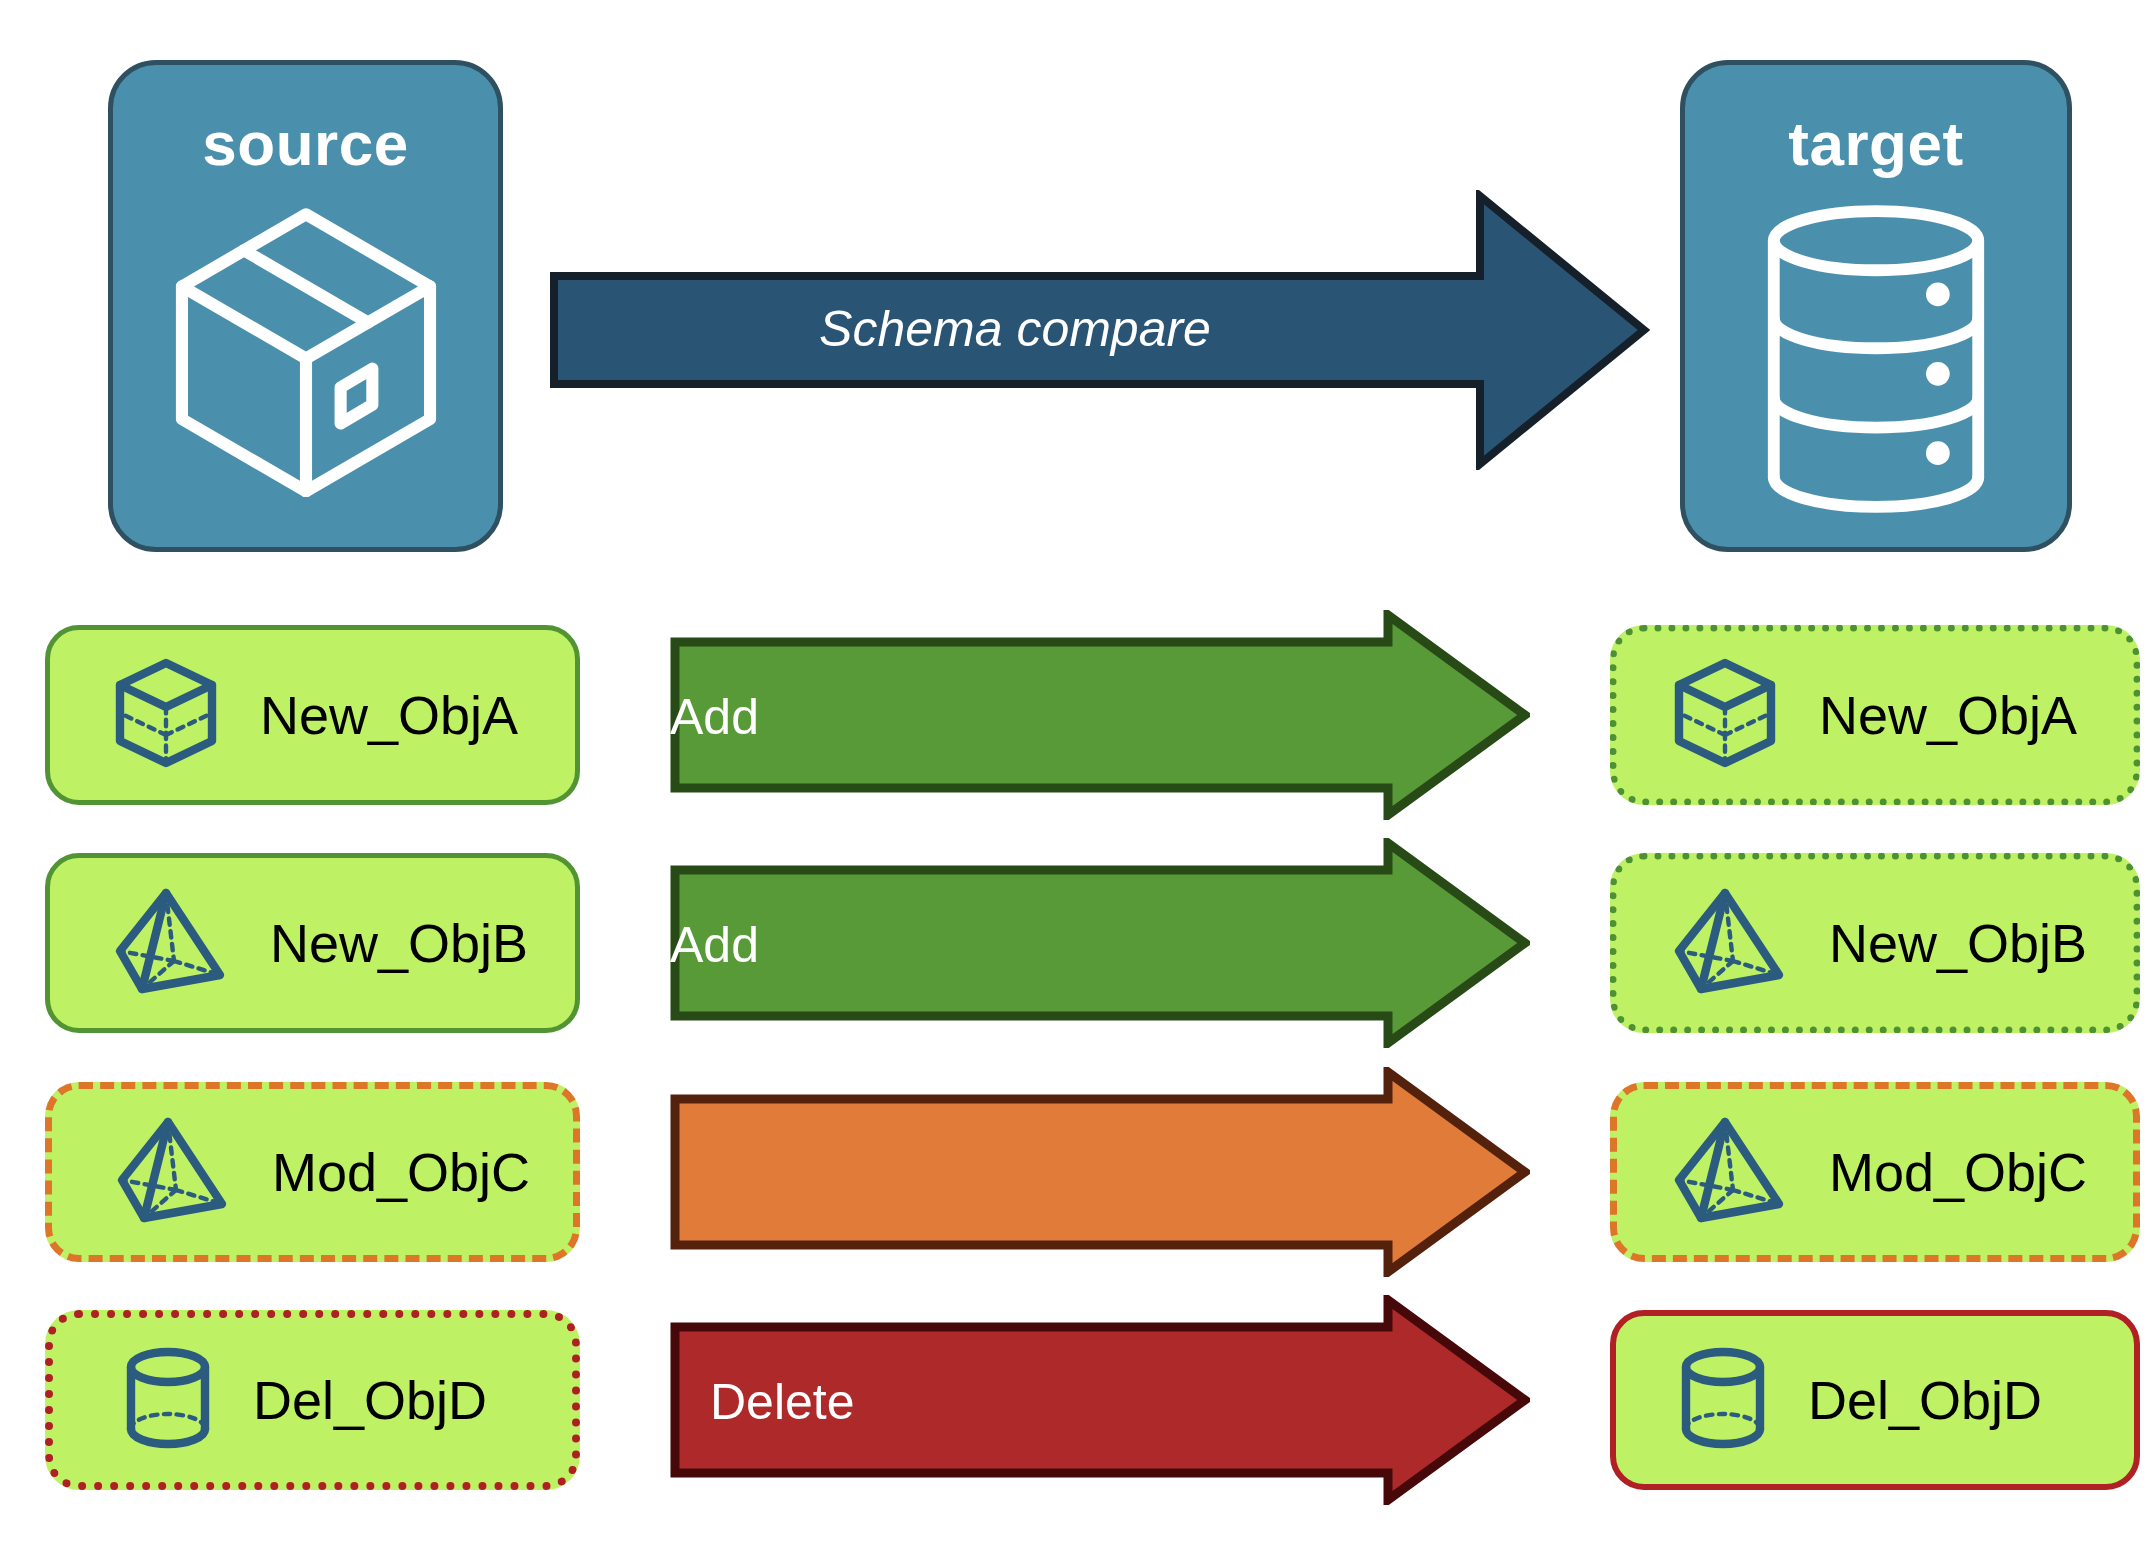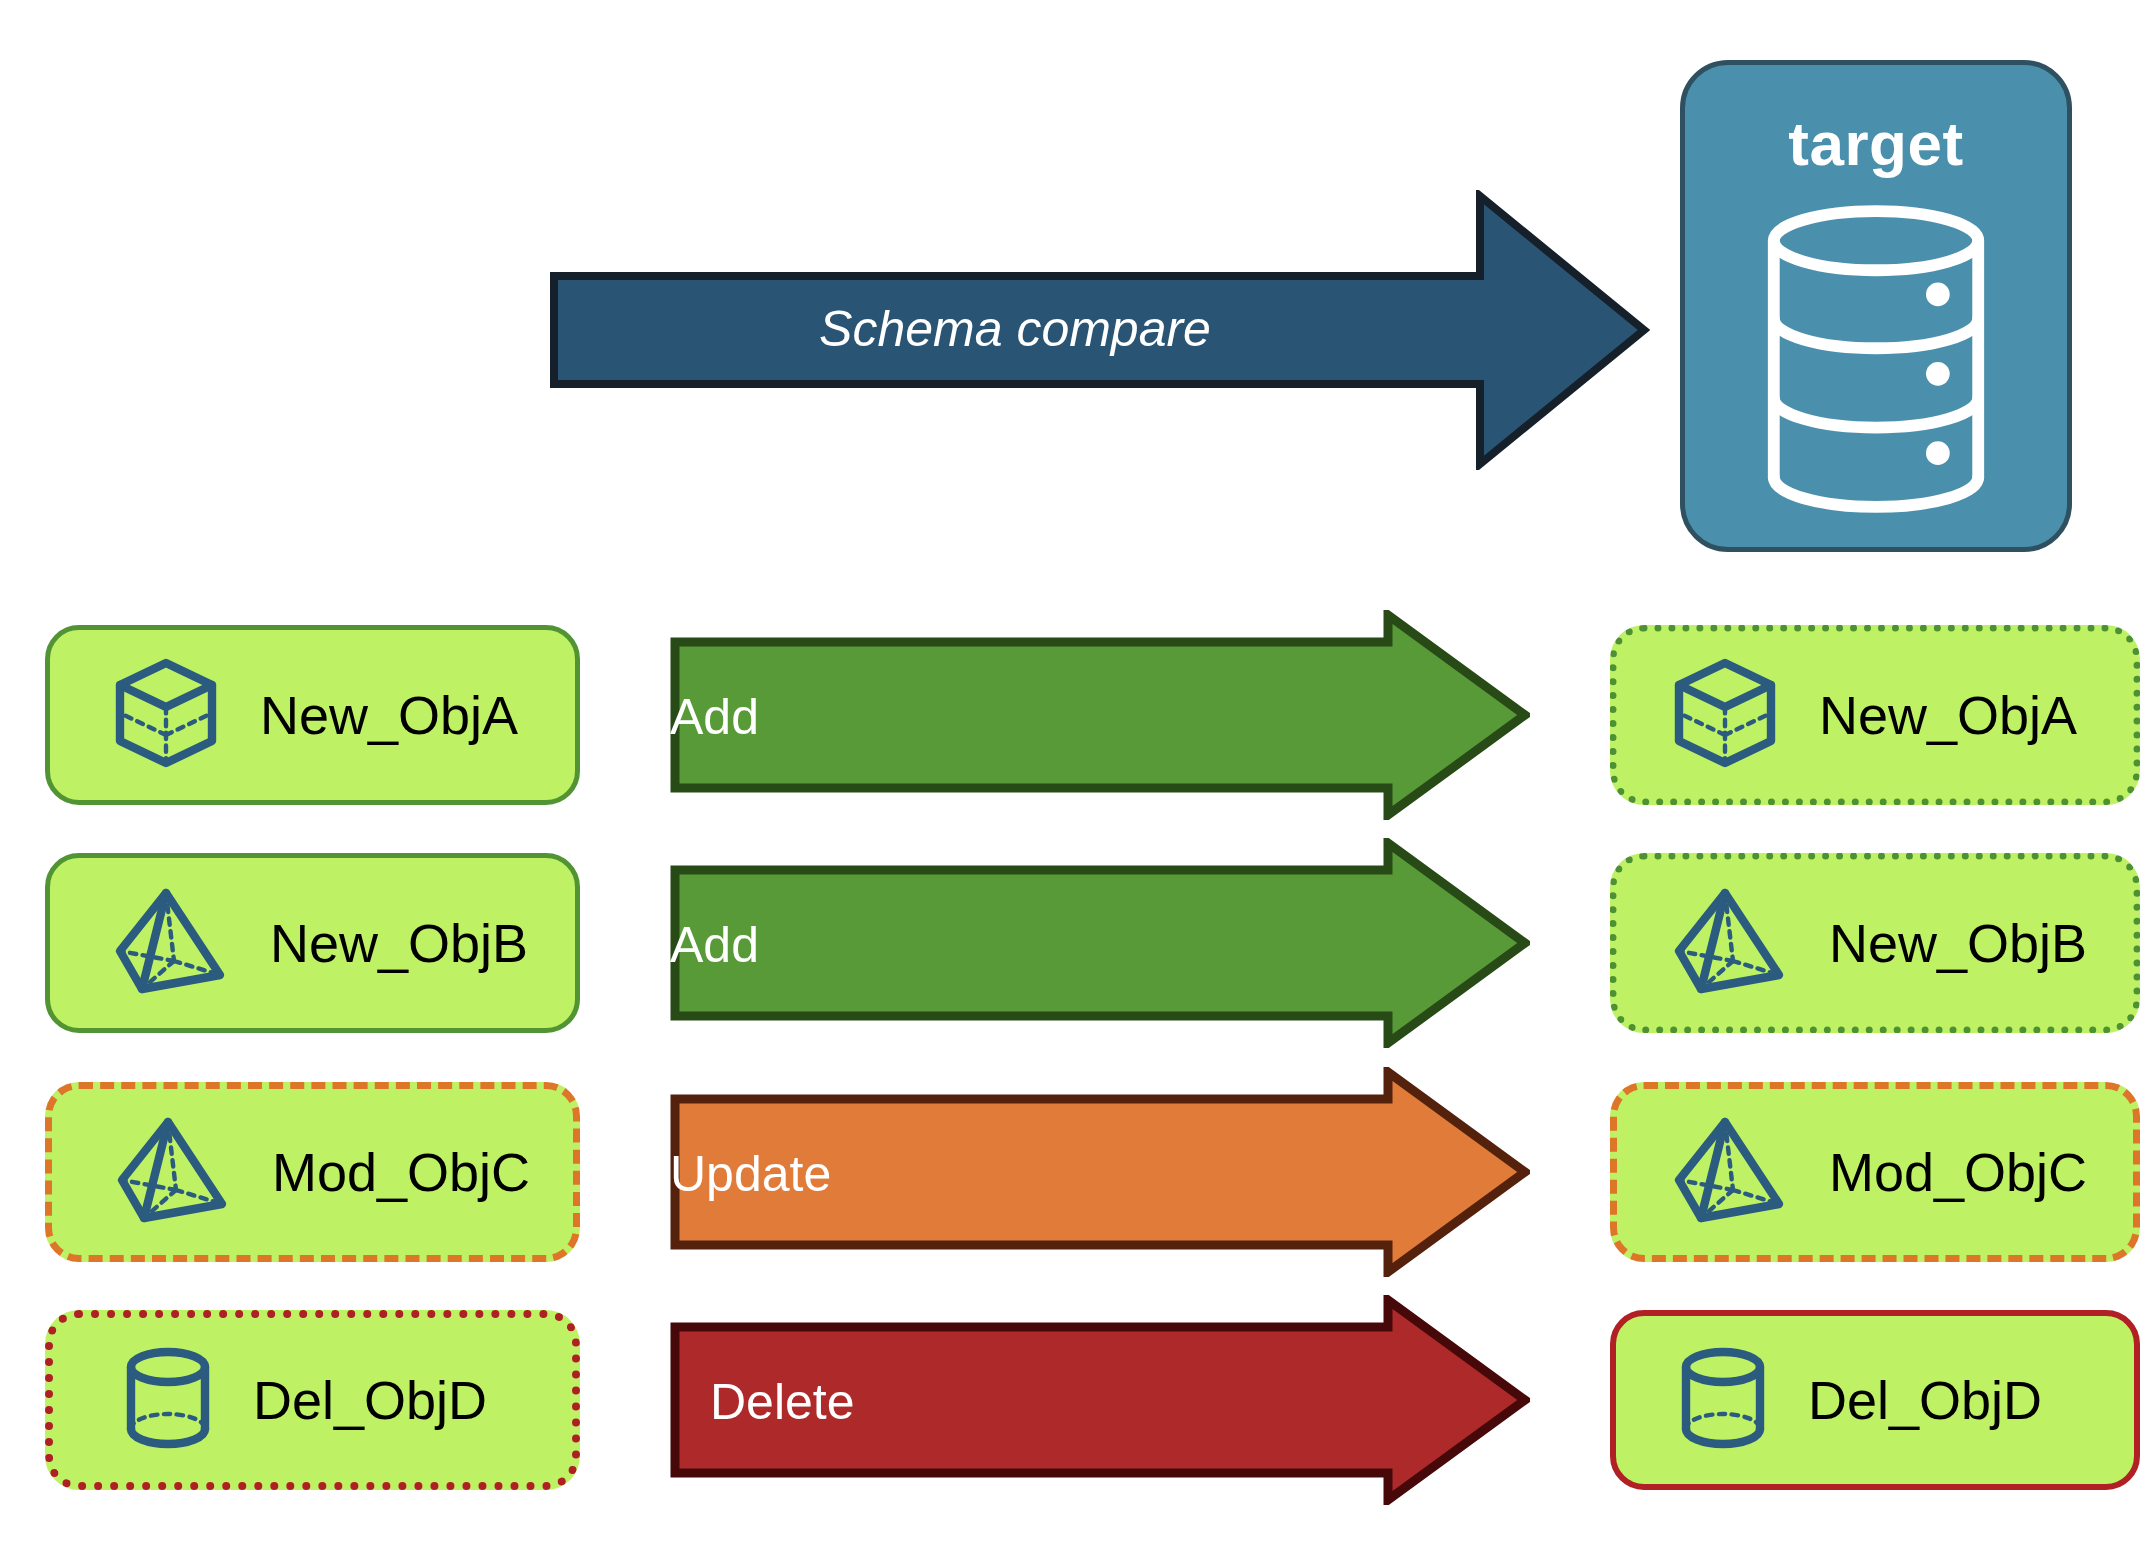--- a/index.html
+++ b/index.html
@@ -88,20 +88,36 @@
     font-size: 50px;
     white-space: nowrap;
     text-align: left;
   }
 </style>
 </head>
 <body>
 
 <div id="canvas">
 
+  <div class="endpoint" style="left:108px; top:60px; width:395px; height:492px;">
+    <div class="endpoint-title">source</div>
+    <div class="endpoint-icon">
+      <svg width="290" height="300" viewBox="0 0 100 104" fill="none" stroke="#FFFFFF" stroke-width="4.2" stroke-linejoin="round" stroke-linecap="round">
+
+        <path d="M50 6 L93 31 L93 77 L50 102 L7 77 L7 31 Z"></path>
+
+        <path d="M7 31 L50 56 L93 31"></path>
+        <path d="M50 56 L50 102"></path>
+
+        <path d="M28.5 18.5 L71.5 43.5"></path>
+
+        <path d="M62 66 L73 59.5 L73 72 L62 78.5 Z"></path>
+      </svg>
+    </div>
+  </div>
 
   <div class="endpoint" style="left:1680px; top:60px; width:392px; height:492px;">
     <div class="endpoint-title">target</div>
     <div class="endpoint-icon" style="margin-top:28px;">
       <svg width="248" height="312" viewBox="0 0 92 116" fill="none" stroke="#FFFFFF" stroke-width="4.4" stroke-linecap="round">
 
         <path d="M8 14 L8 102"></path>
         <path d="M84 14 L84 102"></path>
 
         <ellipse cx="46" cy="14" rx="38" ry="11"></ellipse>
@@ -214,21 +230,20 @@
         </g>
       </svg>
     </span>
     <span class="obj-label">Mod_ObjC</span>
   </div>
 
   <div class="row-arrow" style="left:670px; top:1067px; width:860px; height:210px;">
     <svg width="860" height="210" viewBox="0 0 860 210" preserveAspectRatio="none">
       <polygon points="5,32 718,32 718,5 855,105 718,205 718,178 5,178" fill="#E07B39" stroke="#54210C" stroke-width="9" stroke-linejoin="miter"></polygon>
     </svg>
-    <div class="row-arrow-label" style="left:0; top:78px; width:718px;">Update</div>
   </div>
 
   <div class="obj-card bd-dashed-orange" style="left:1610px; top:1082px; width:530px; height:180px;">
     <span class="obj-icon" style="margin-left:54px;">
       <svg width="118" height="112" viewBox="0 0 59 56" fill="none" stroke="#2B5B7E" stroke-width="4.2" stroke-linejoin="round" stroke-linecap="round">
         <path d="M27 4 L54 45 L15 52 L4 33 Z"></path>
         <path d="M27 4 L15 52"></path>
         <g stroke-dasharray="3.2 3.2" stroke-width="2.2">
           <path d="M27 4 L31 38"></path>
           <path d="M31 38 L4 33"></path>

